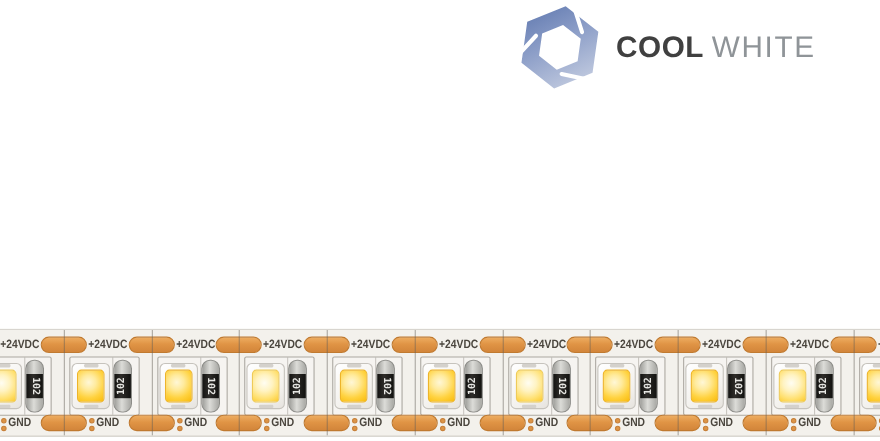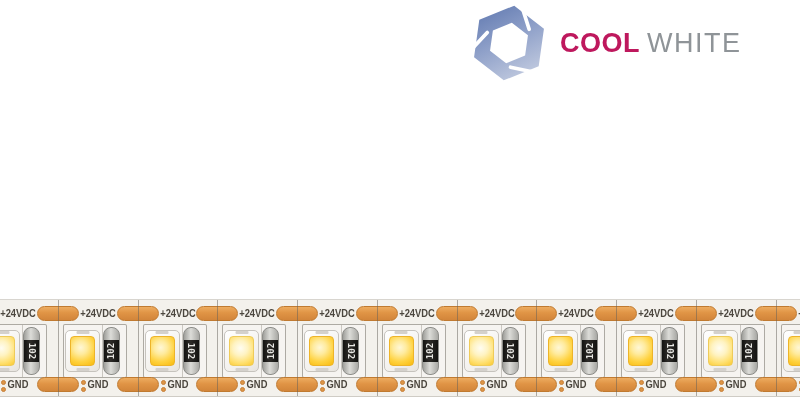--- a/index.html
+++ b/index.html
@@ -5,21 +5,21 @@
   html,body { margin:0; padding:0; background:#ffffff; }
   .canvas {
     position:relative; width:800px; height:401px; background:#ffffff;
     overflow:hidden; font-family:"Liberation Sans", sans-serif;
   }
 
   
   .logo { position:absolute; left:466px; top:2px; display:flex; align-items:center; }
   .logo-icon { width:86px; height:82px; display:block; }
   .logo-text { margin-left:8px; font-size:27px; line-height:30px; white-space:nowrap; }
-  .logo-word-1 { font-weight:bold; color:#be185d; letter-spacing:0.5px;margin-top:44px; }
+  .logo-word-1 { font-weight:bold; color:#404040; letter-spacing:0.5px;margin-top:44px; }
   .logo-word-2 { font-weight:normal; color:#8f9498; margin-left:7px; letter-spacing:1.5px; }
 
   
   .strip {
     position:absolute; left:0; top:299px; width:800px; height:98px;
     background:#f3f1ec; box-sizing:border-box;
     border-top:1px solid #d8d5cf; border-bottom:1px solid #cfccc5;
     overflow:hidden;
   }
   .cut-line { position:absolute; top:0; width:1px; height:96px; background:rgba(100,96,88,.5); }

